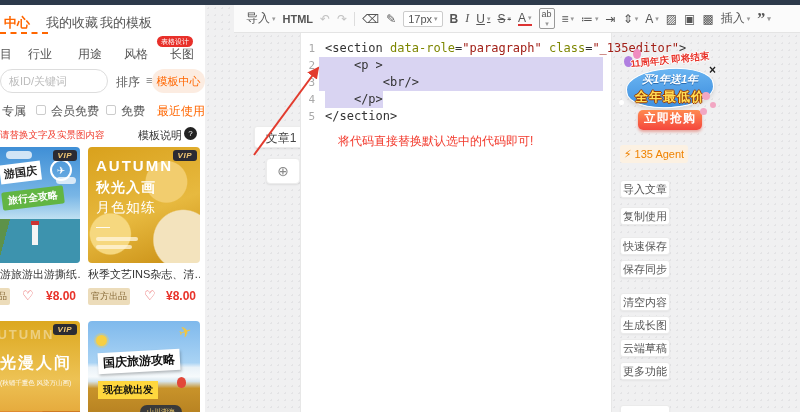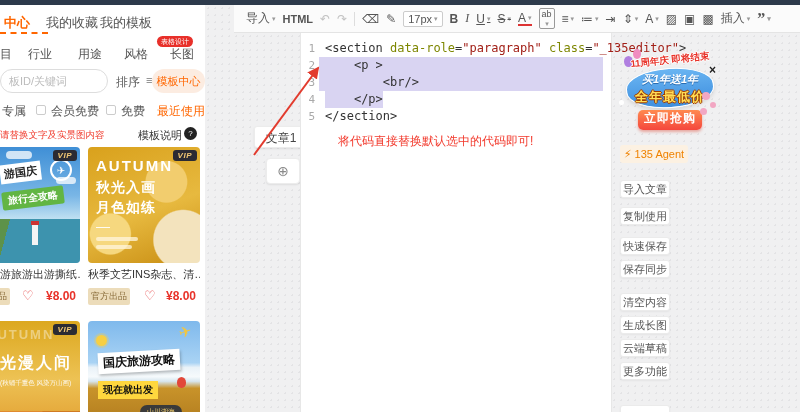--- a/index.html
+++ b/index.html
@@ -65,21 +65,21 @@
   .cA-lh { position:absolute; left:64px; bottom:18px; width:6px; height:20px; background:#f4f4f4; }
   .cA-lh::before { content:""; position:absolute; left:-1px; top:-4px; width:8px; height:4px; background:#c33; }
 
   
   .coverB { background:radial-gradient(circle at 70% 30%, #f2cd6e 0 18%, transparent 19%),
             radial-gradient(circle at 20% 75%, #f6d87f 0 16%, transparent 17%),
             radial-gradient(circle at 85% 80%, #f3e3bd 0 22%, transparent 23%),
             linear-gradient(160deg,#d9a11c 0%,#e7b93f 55%,#c88d12 100%); }
   .cB-title { position:absolute; left:8px; top:10px; color:#fff; font-size:15px; font-weight:bold; letter-spacing:2px; }
   .cB-l1 { position:absolute; left:8px; top:32px; color:#fff; font-size:14px; font-weight:bold; letter-spacing:1px; }
-  .cB-l2 { position:absolute; left:8px; top:52px; color:#fff; font-size:14px; font-weight:bold; letter-spacing:1px; }
+  .cB-l2 { position:absolute; left:8px; top:52px; color:#fff; font-size:14px; font-weight:normal; letter-spacing:1px; }
   .cB-div { position:absolute; left:8px; top:80px; width:14px; border-top:1px solid rgba(255,255,255,.9); }
   .cB-bar { position:absolute; left:8px; height:4px; background:rgba(255,246,222,.75); border-radius:2px; }
 
   
   .coverC { background:linear-gradient(180deg,#dca81f 0%,#edc254 50%,#e0992c 100%); }
   .cC-wm { position:absolute; left:18px; top:6px; color:rgba(255,255,255,.4); font-size:13px; font-weight:bold; letter-spacing:2px; }
   .cC-l1 { position:absolute; left:32px; top:32px; color:#fff; font-size:16px; font-weight:bold; letter-spacing:2px; white-space:nowrap; }
   .cC-l2 { position:absolute; left:32px; top:58px; color:rgba(255,255,255,.9); font-size:6.5px; white-space:nowrap; }
   .cC-hill { position:absolute; left:0; bottom:0; width:112px; height:26px;
       background:radial-gradient(circle at 30% 120%, #e08a2e 0 60%, transparent 61%),

